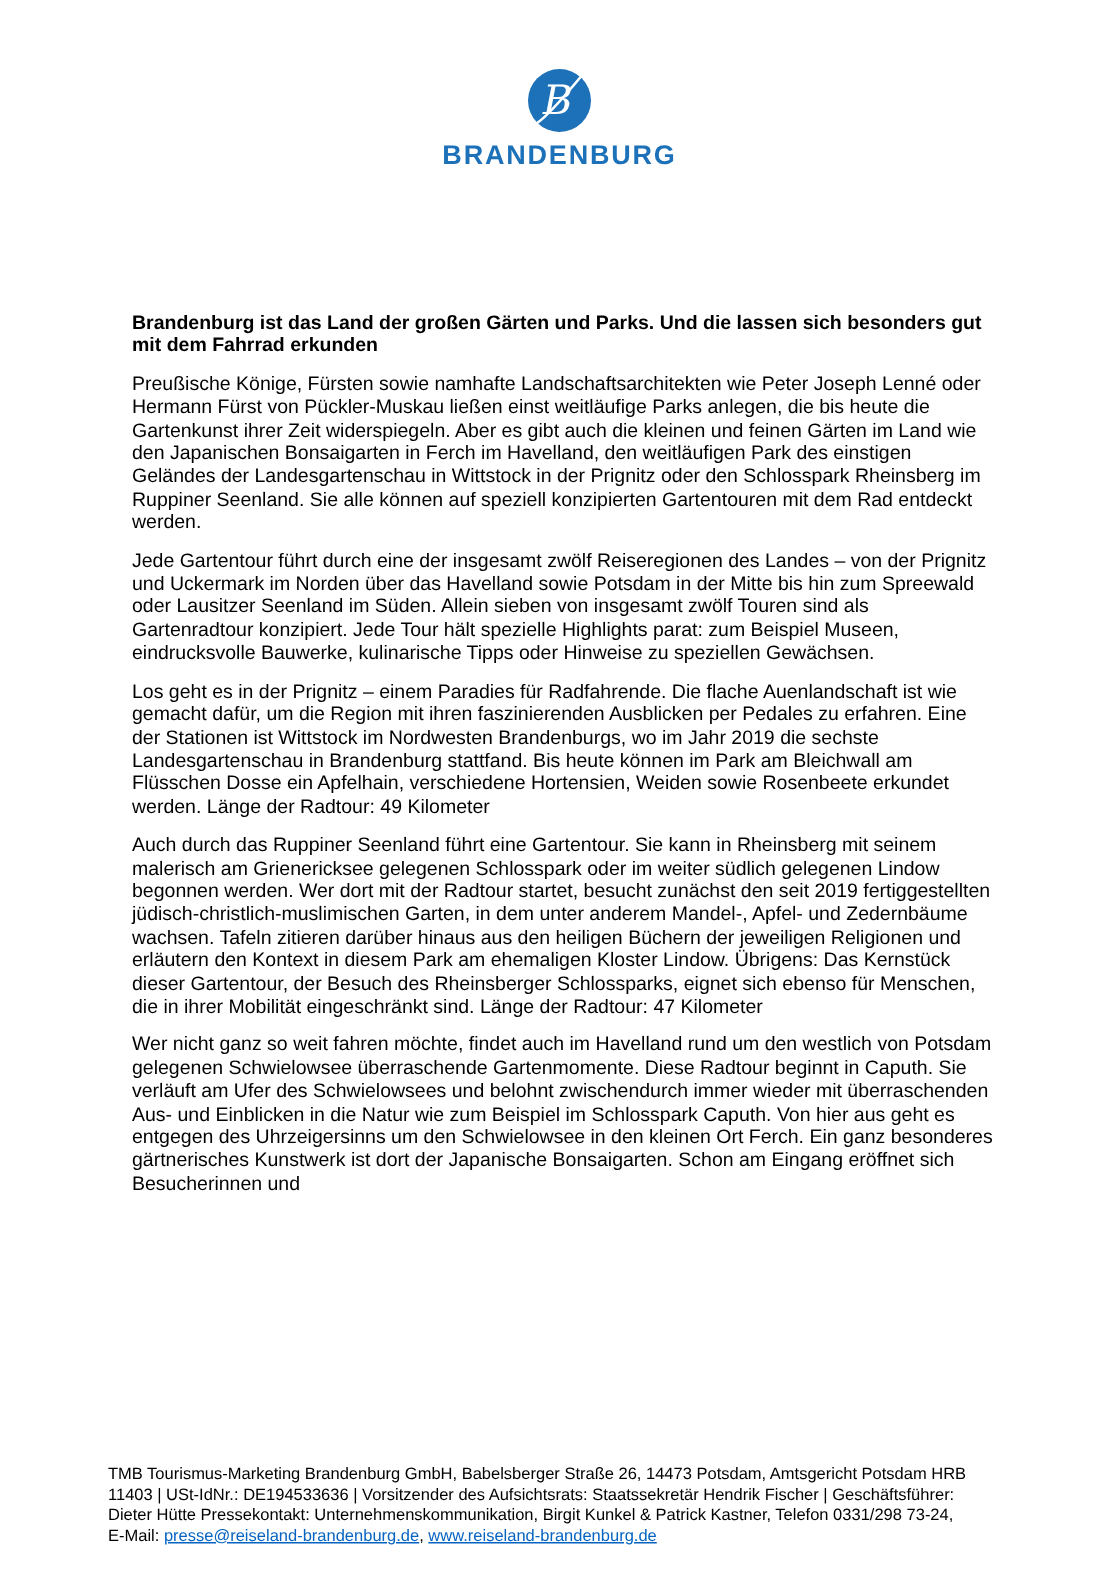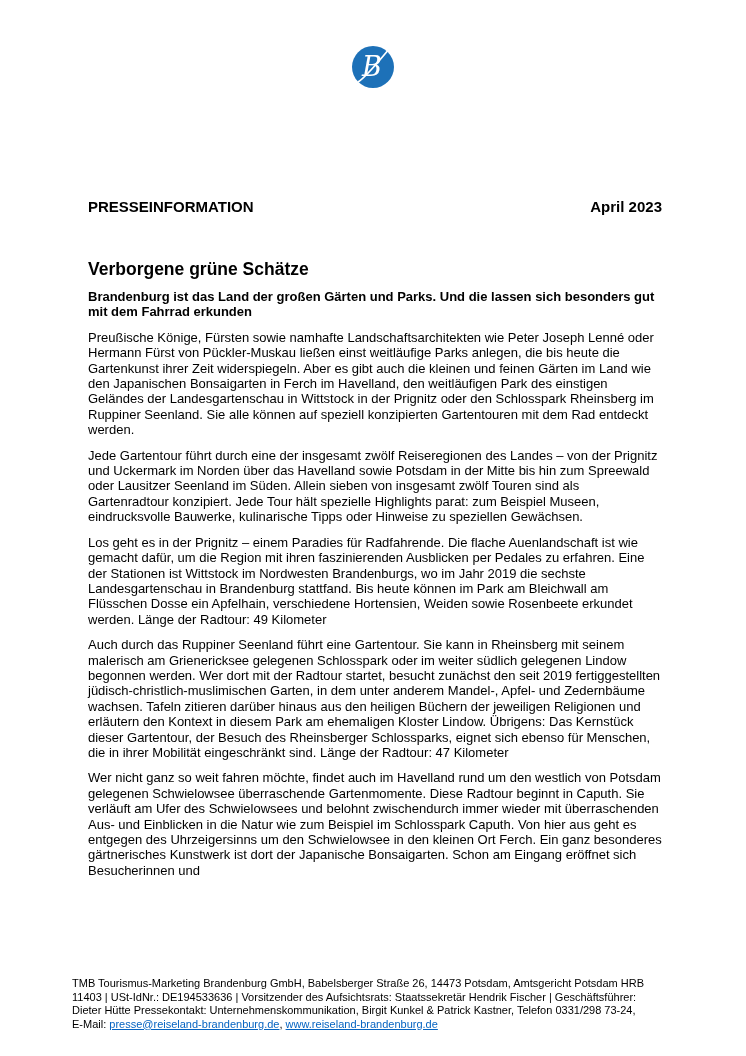--- a/index.html
+++ b/index.html
@@ -77,29 +77,25 @@
 <body>
 
 <div class="page">
 
   <div class="logo-block">
     <svg width="44" height="44" viewBox="0 0 44 44" aria-hidden="true">
       <circle cx="22" cy="22" r="21" fill="#1d71b8"></circle>
       <text x="21" y="31" text-anchor="middle" font-family="DejaVu Serif, serif" font-style="italic" font-size="27" fill="#ffffff">B</text>
       <path d="M7,37 C15,32 28,16 38,4" stroke="#ffffff" stroke-width="1.7" fill="none"></path>
     </svg>
+    <div class="wordmark">BRANDENBURG</div>
   </div>
 
   <div class="content">
-    <div class="header-row">
-      <span>PRESSEINFORMATION</span>
-      <span>April 2023</span>
-    </div>
 
-    <h1 class="title">Verborgene grüne Schätze</h1>
 
     <p class="subtitle">Brandenburg ist das Land der großen Gärten und Parks. Und die lassen sich besonders gut mit dem Fahrrad erkunden</p>
 
     <div>
         <p class="para lead"><strong>Preußische Könige, Fürsten sowie namhafte Landschaftsarchitekten wie Peter Joseph Lenné oder Hermann Fürst von Pückler-Muskau ließen einst weitläufige Parks anlegen, die bis heute die Gartenkunst ihrer Zeit widerspiegeln. Aber es gibt auch die kleinen und feinen Gärten im Land wie den Japanischen Bonsaigarten in Ferch im Havelland, den weitläufigen Park des einstigen Geländes der Landesgartenschau in Wittstock in der Prignitz oder den Schlosspark Rheinsberg im Ruppiner Seenland. Sie alle können auf speziell konzipierten Gartentouren mit dem Rad entdeckt werden.</strong></p>
         <p class="para body"><span>Jede Gartentour führt durch eine der insgesamt zwölf Reiseregionen des Landes – von der Prignitz und Uckermark im Norden über das Havelland sowie Potsdam in der Mitte bis hin zum Spreewald oder Lausitzer Seenland im Süden. Allein sieben von insgesamt zwölf Touren sind als Gartenradtour konzipiert. Jede Tour hält spezielle Highlights parat: zum Beispiel Museen, eindrucksvolle Bauwerke, kulinarische Tipps oder Hinweise zu speziellen Gewächsen.</span></p>
         <p class="para body"><span>Los geht es in der </span><strong>Prignitz</strong><span> – einem Paradies für Radfahrende. Die flache Auenlandschaft ist wie gemacht dafür, um die Region mit ihren faszinierenden Ausblicken per Pedales zu erfahren. Eine der Stationen ist Wittstock im Nordwesten Brandenburgs, wo im Jahr 2019 die sechste Landesgartenschau in Brandenburg stattfand. Bis heute können im Park am Bleichwall am Flüsschen Dosse ein Apfelhain, verschiedene Hortensien, Weiden sowie Rosenbeete erkundet werden. </span><strong>Länge der Radtour</strong><span>: 49 Kilometer</span></p>
         <p class="para body"><span>Auch durch das </span><strong>Ruppiner Seenland</strong><span> führt eine Gartentour. Sie kann in Rheinsberg mit seinem malerisch am Grienericksee gelegenen Schlosspark oder im weiter südlich gelegenen Lindow begonnen werden. Wer dort mit der Radtour startet, besucht zunächst den seit 2019 fertiggestellten jüdisch-christlich-muslimischen Garten, in dem unter anderem Mandel-, Apfel- und Zedernbäume wachsen. Tafeln zitieren darüber hinaus aus den heiligen Büchern der jeweiligen Religionen und erläutern den Kontext in diesem Park am ehemaligen Kloster Lindow. Übrigens: Das Kernstück dieser Gartentour, der Besuch des Rheinsberger Schlossparks, eignet sich ebenso für Menschen, die in ihrer Mobilität eingeschränkt sind. </span><strong>Länge der Radtour</strong><span>: 47 Kilometer</span></p>
         <p class="para body"><span>Wer nicht ganz so weit fahren möchte, findet auch im </span><strong>Havelland</strong><span> rund um den westlich von Potsdam gelegenen Schwielowsee überraschende Gartenmomente. Diese Radtour beginnt in Caputh. Sie verläuft am Ufer des Schwielowsees und belohnt zwischendurch immer wieder mit überraschenden Aus- und Einblicken in die Natur wie zum Beispiel im Schlosspark Caputh. Von hier aus geht es entgegen des Uhrzeigersinns um den Schwielowsee in den kleinen Ort Ferch. Ein ganz besonderes gärtnerisches Kunstwerk ist dort der Japanische Bonsaigarten. Schon am Eingang eröffnet sich Besucherinnen und</span></p>
       </div>

